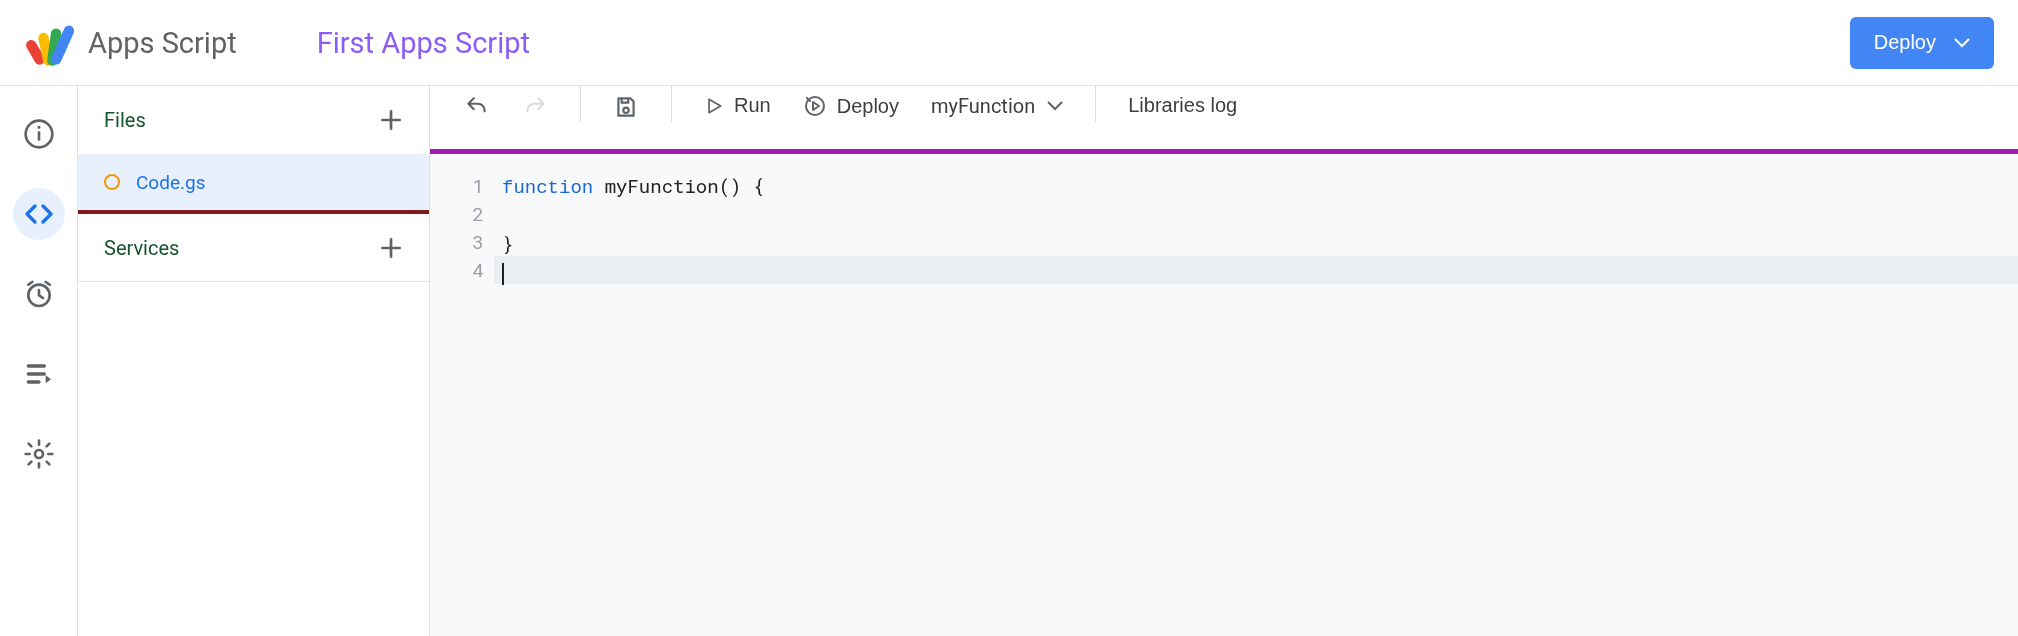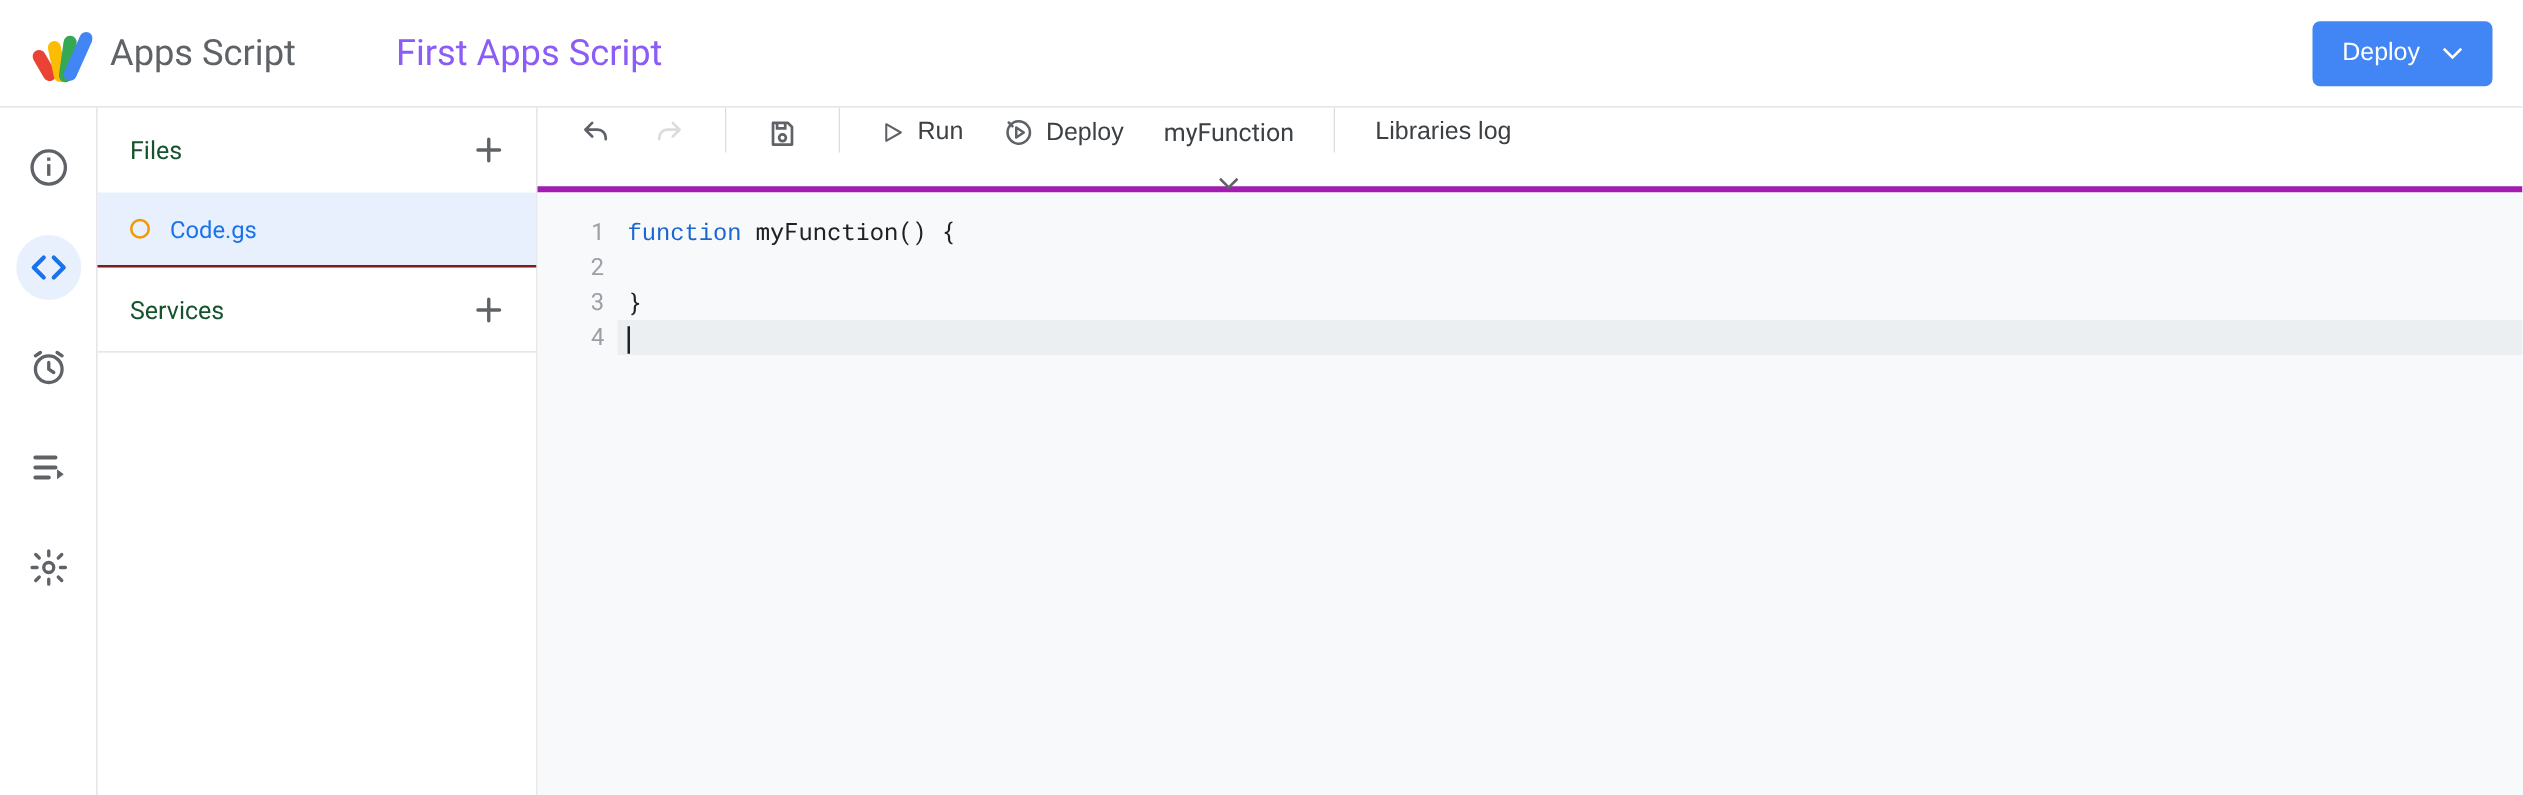--- a/index.html
+++ b/index.html
@@ -112,21 +112,21 @@
   }
   .file-item {
     display: flex;
     align-items: center;
     gap: 16px;
     padding: 0 18px 0 26px;
     height: 60px;
     font-size: 19px;
     color: #1a73e8;
     background: #e8f0fe;
-    border-bottom: 2px solid #7f1d1d;
+    border-bottom: 4px solid #7f1d1d;
     cursor: pointer;
   }
   .file-dot {
     width: 16px; height: 16px;
     border-radius: 50%;
     border: 2.5px solid #f29900;
   }
 
   
   .main { flex: 1; display: flex; flex-direction: column; }
@@ -152,22 +152,22 @@
     color: #3c4043;
     border-radius: 4px;
   }
   .tbtn.disabled { color: #bdc1c6; cursor: default; }
   .tsep {
     width: 1px; height: 36px;
     background: #dadce0;
     margin: 0 14px;
   }
   .fn-select {
-    display:flex; align-items:center; gap:24px;
-    padding: 8px 14px; cursor:pointer;flex-direction:column;
+    display:flex; align-items:center; gap:12px;
+    padding: 8px 14px; cursor:pointer;
   }
 
   .editor {
     flex: 1;
     background: #f8f9fa;
     display: flex;
     font-family: 'Roboto Mono', Menlo, Consolas, monospace;
     font-size: 19px;
     line-height: 28px;
     padding-top: 18px;

